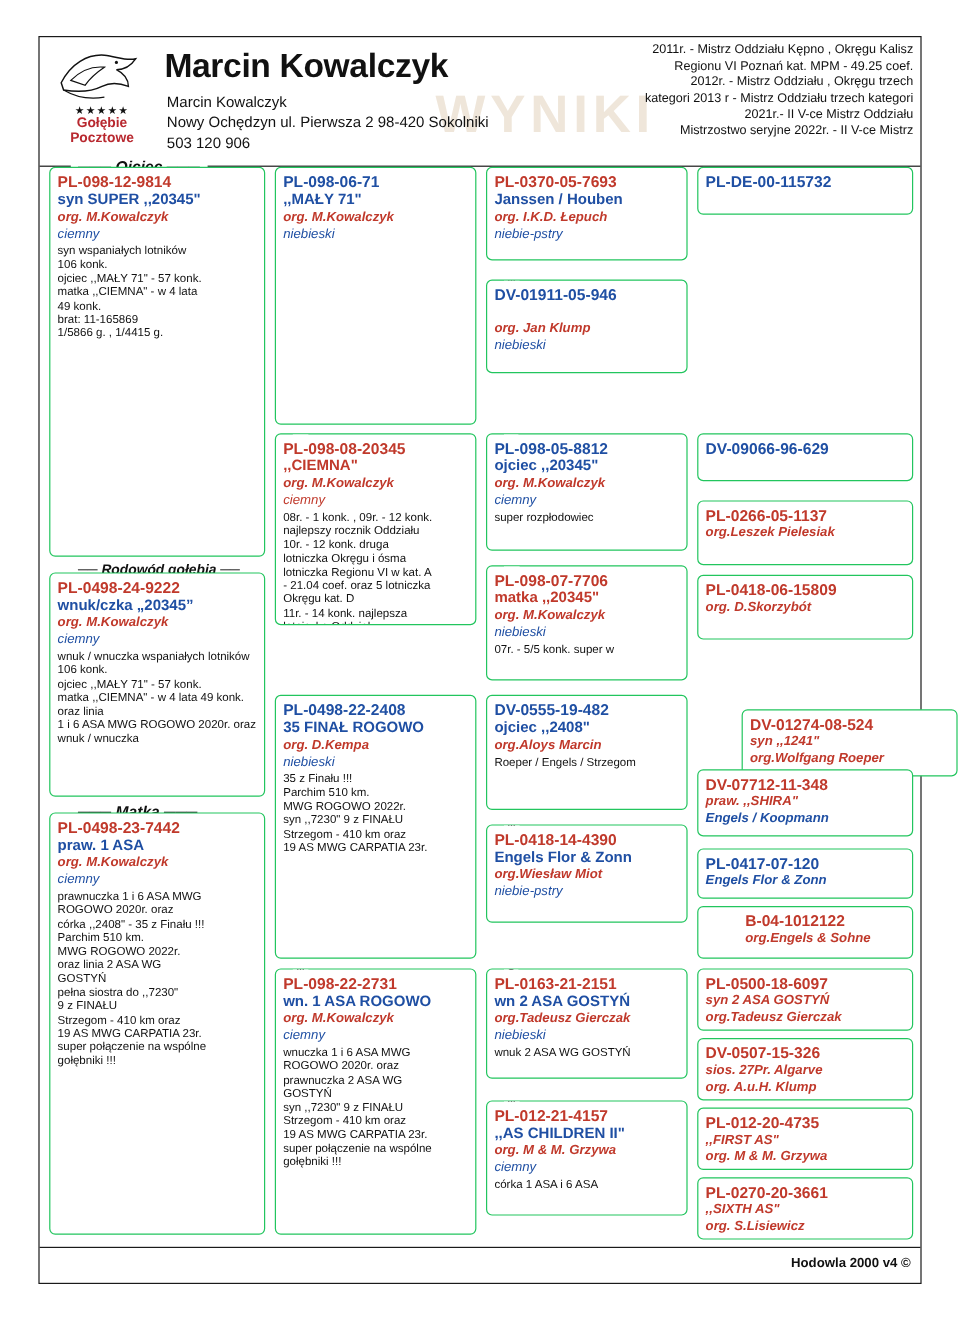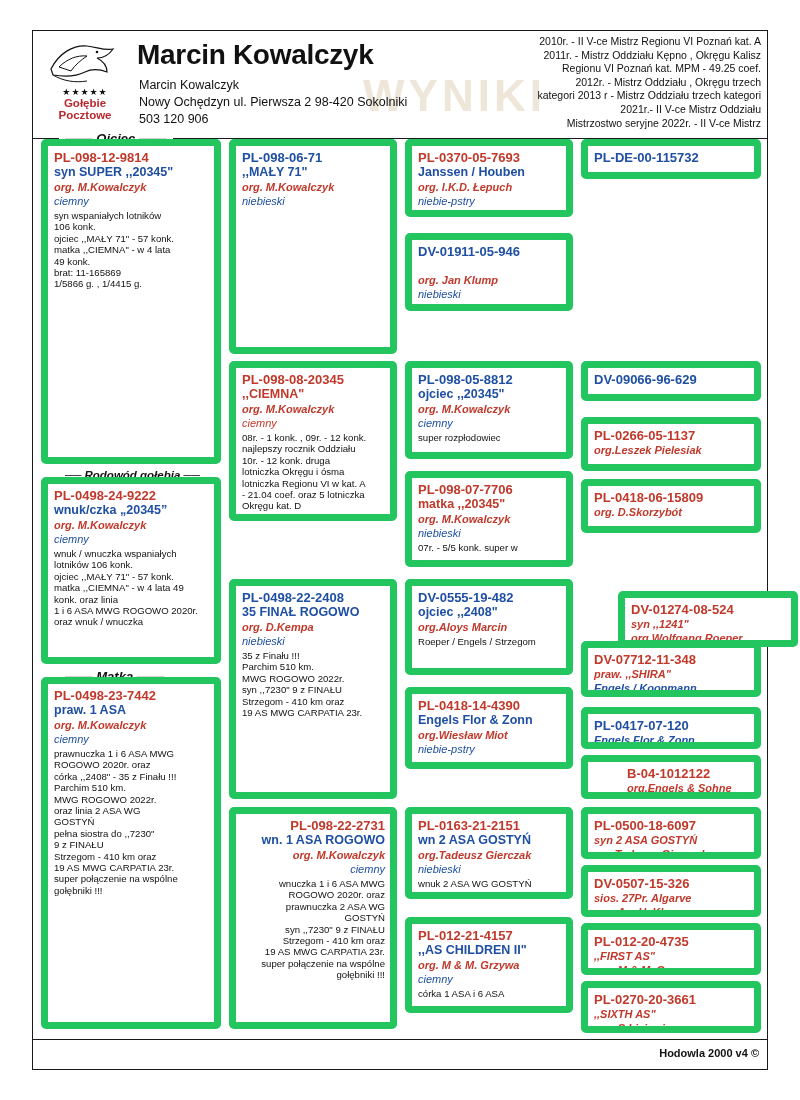--- a/index.html
+++ b/index.html
@@ -17,21 +17,21 @@
   .hright{position:absolute;right:6px;top:4px;width:336px;text-align:right;font-size:10.5px;line-height:13.6px;color:#111;}
   .watermark{position:absolute;left:330px;top:40px;font-size:44px;font-weight:bold;color:#efe6da;letter-spacing:4px;z-index:0;}
   
   .body{position:relative;height:900px;}
   .col{position:absolute;top:0;}
   .c1{left:8px;width:180px;}
   .c2{left:196px;width:168px;}
   .c3{left:372px;width:168px;}
   .c4{left:548px;width:180px;}
   
-  .box{position:absolute;border:7px solid #22c55e;border-radius:5px;box-sizing:border-box;background:#fff;padding:4px 5px 4px 6px;overflow:hidden;}
+  .box{position:absolute;border:1px solid #22c55e;border-radius:5px;box-sizing:border-box;background:#fff;padding:4px 5px 4px 6px;overflow:hidden;}
   .tag{position:absolute;top:-7px;left:14px;background:#fff;font-size:8px;font-weight:bold;padding:0 3px;color:#111;}
   .ring{font-size:13px;font-weight:bold;color:#c0392b;line-height:15px;}
   .ring.blue{color:#1f4fa3;}
   .name{font-size:12.5px;font-weight:bold;color:#1f4fa3;line-height:15px;}
   .name.red{color:#c0392b;}
   .org{font-size:11px;font-weight:bold;font-style:italic;color:#c0392b;line-height:14px;}
   .org.blue{color:#1f4fa3;}
   .colorline{font-size:11px;font-style:italic;color:#1f4fa3;line-height:14px;}
   .colorline.red{color:#c0392b;}
   .desc{font-size:9.6px;color:#111;line-height:11.4px;margin-top:2px;}
@@ -65,21 +65,20 @@
       </div>
 
       <div class="htitle">Marcin Kowalczyk</div>
       <div class="hsub">
         <div>Marcin Kowalczyk</div>
         <div>Nowy Ochędzyn  ul. Pierwsza 2  98-420 Sokolniki</div>
         <div>503 120 906</div>
       </div>
 
       <div class="hright">
-        <div>2010r. - II V-ce Mistrz Regionu VI Poznań kat. A</div>
         <div>2011r. - Mistrz Oddziału Kępno , Okręgu Kalisz</div>
         <div>Regionu VI Poznań kat. MPM - 49.25 coef.</div>
         <div>2012r. - Mistrz Oddziału , Okręgu trzech</div>
         <div>kategori  2013 r - Mistrz Oddziału trzech kategori</div>
         <div>2021r.- II V-ce Mistrz Oddziału</div>
         <div>Mistrzostwo seryjne 2022r. - II V-ce Mistrz</div>
       </div>
     </div>
 
     <div class="body">
@@ -181,21 +180,21 @@
           <div class="org">org. D.Kempa</div>
           <div class="colorline">niebieski</div>
           <div class="desc" style="white-space:pre-line">35 z Finału !!!
 Parchim 510 km.
 MWG ROGOWO 2022r.
 syn ,,7230"  9 z FINAŁU
 Strzegom - 410 km oraz
 19 AS MWG CARPATIA 23r.</div>
         </div>
 
-        <div class="box" style="left:0;top:668px;width:168px;height:222px;text-align:right;">
+        <div class="box" style="left:0;top:668px;width:168px;height:222px;">
           <span class="tag">M</span>
           <div class="ring">PL-098-22-2731</div>
           <div class="name">wn. 1 ASA ROGOWO</div>
           <div class="org">org. M.Kowalczyk</div>
           <div class="colorline">ciemny</div>
           <div class="desc" style="white-space:pre-line">wnuczka 1 i 6 ASA MWG
 ROGOWO 2020r. oraz
 prawnuczka 2 ASA WG
 GOSTYŃ
 syn ,,7230"  9 z FINAŁU

